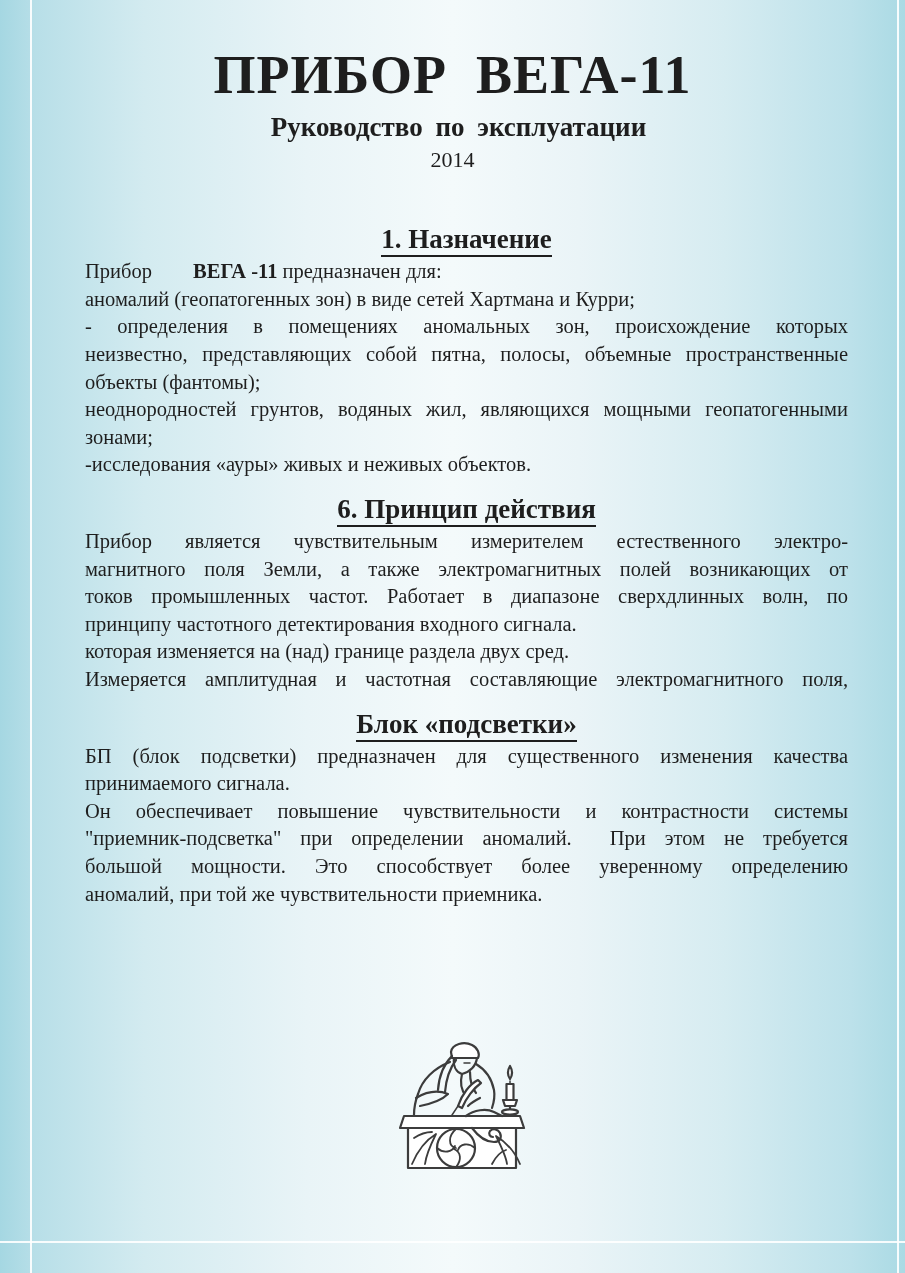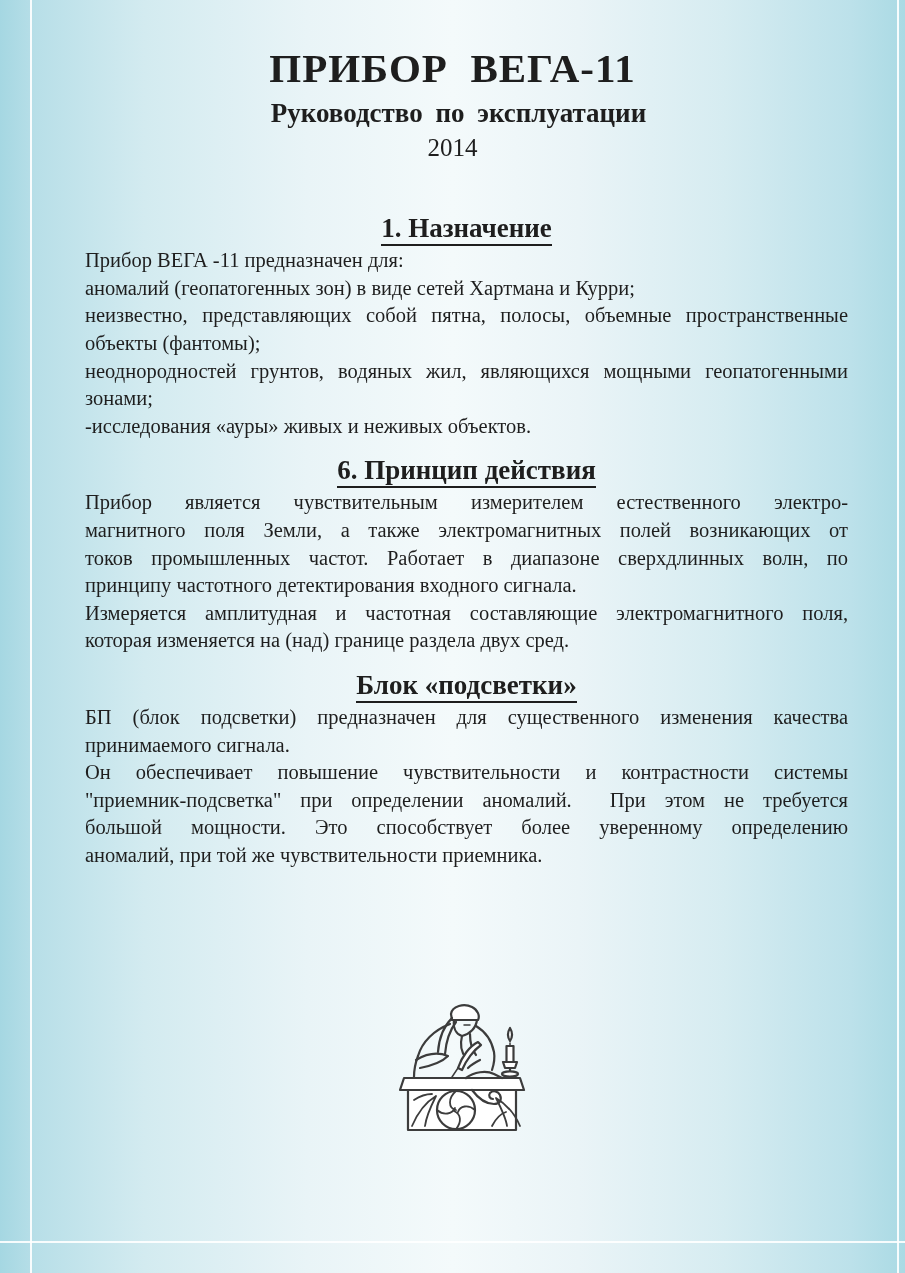--- a/index.html
+++ b/index.html
@@ -18,36 +18,36 @@
   
   .frame-line { position: absolute; background: rgba(255,255,255,0.9); }
   .frame-line.v { top: 0; bottom: 0; width: 2px; }
   .frame-line.v.left  { left: 30px; }
   .frame-line.v.right { left: 897px; }
   .frame-line.h.bottom { left: 0; right: 0; height: 2px; top: 1241px; }
 
   header { text-align: center; padding-top: 46px; position: relative; }
   .doc-title {
     margin: 0;
-    font-size: 41px;
+    font-size: 54px;
     font-weight: bold;
     letter-spacing: 1px;
     white-space: pre;
     line-height: 1.1;
   }
   .doc-subtitle {
     margin: 8px 0 0 12px;
     font-size: 27px;
     font-weight: bold;
     word-spacing: 6px;
     line-height: 1.1;
   }
   .doc-year {
     margin-top: 5px;
-    font-size: 25px;
+    font-size: 22px;
     line-height: 1.1;
   }
 
   .content {
     margin: 52px 57px 0 85px;
     font-size: 20.5px;
     line-height: 27.6px;
   }
 
   .section-heading {
@@ -66,21 +66,21 @@
   .para { margin: 0; }
   .line {
     text-align: justify;
     text-align-last: justify;
     white-space: pre-wrap;
   }
   .line.last, .line.plain {
     text-align: left;
     text-align-last: auto;
   }
-  .b { font-weight: normal; }
+  .b { font-weight: bold; margin-left: 36px; }
 
   figure.scribe {
     margin: 128px auto 0 auto;
     width: 150px;
     height: 140px;
     padding: 0;
   }
   figure.scribe svg { display: block; width: 100%; height: 100%; }
 </style>
 </head>
@@ -100,20 +100,21 @@
 
   <section class="section">
     <h3 class="section-heading"><span class="hu">1. Назначение</span></h3>
     <p class="para">
       <span class="line plain"><span>Прибор </span><span class="b">ВЕГА -11</span><span> предназначен для:</span></span>
     </p>
     <div class="para">
       <div class="line last">аномалий (геопатогенных зон) в виде сетей Хартмана и Курри;</div>
     </div>
     <div class="para">
+      <div class="line">- определения в помещениях аномальных зон, происхождение которых</div>
       <div class="line">неизвестно, представляющих собой пятна, полосы, объемные пространственные</div>
       <div class="line last">объекты (фантомы);</div>
     </div>
     <div class="para">
       <div class="line">неоднородностей грунтов, водяных жил, являющихся мощными геопатогенными</div>
       <div class="line last">зонами;</div>
     </div>
     <div class="para">
       <div class="line last">-исследования «ауры» живых и неживых объектов.</div>
     </div>
@@ -121,22 +122,22 @@
 
   <section class="section">
     <h3 class="section-heading"><span class="hu">6. Принцип действия</span></h3>
     <div class="para">
       <div class="line">Прибор является чувствительным измерителем естественного электро-</div>
       <div class="line">магнитного поля Земли, а также электромагнитных полей возникающих от</div>
       <div class="line">токов промышленных частот. Работает в диапазоне сверхдлинных волн, по</div>
       <div class="line last">принципу частотного детектирования входного сигнала.</div>
     </div>
     <div class="para">
+      <div class="line last">которая изменяется на (над) границе раздела двух сред.</div>
       <div class="line">Измеряется амплитудная и частотная составляющие электромагнитного поля,</div>
-      <div class="line last">которая изменяется на (над) границе раздела двух сред.</div>
     </div>
   </section>
 
   <section class="section">
     <h3 class="section-heading"><span class="hu">Блок «подсветки»</span></h3>
     <div class="para">
       <div class="line">БП (блок подсветки) предназначен для существенного изменения качества</div>
       <div class="line last">принимаемого сигнала.</div>
     </div>
     <div class="para">

